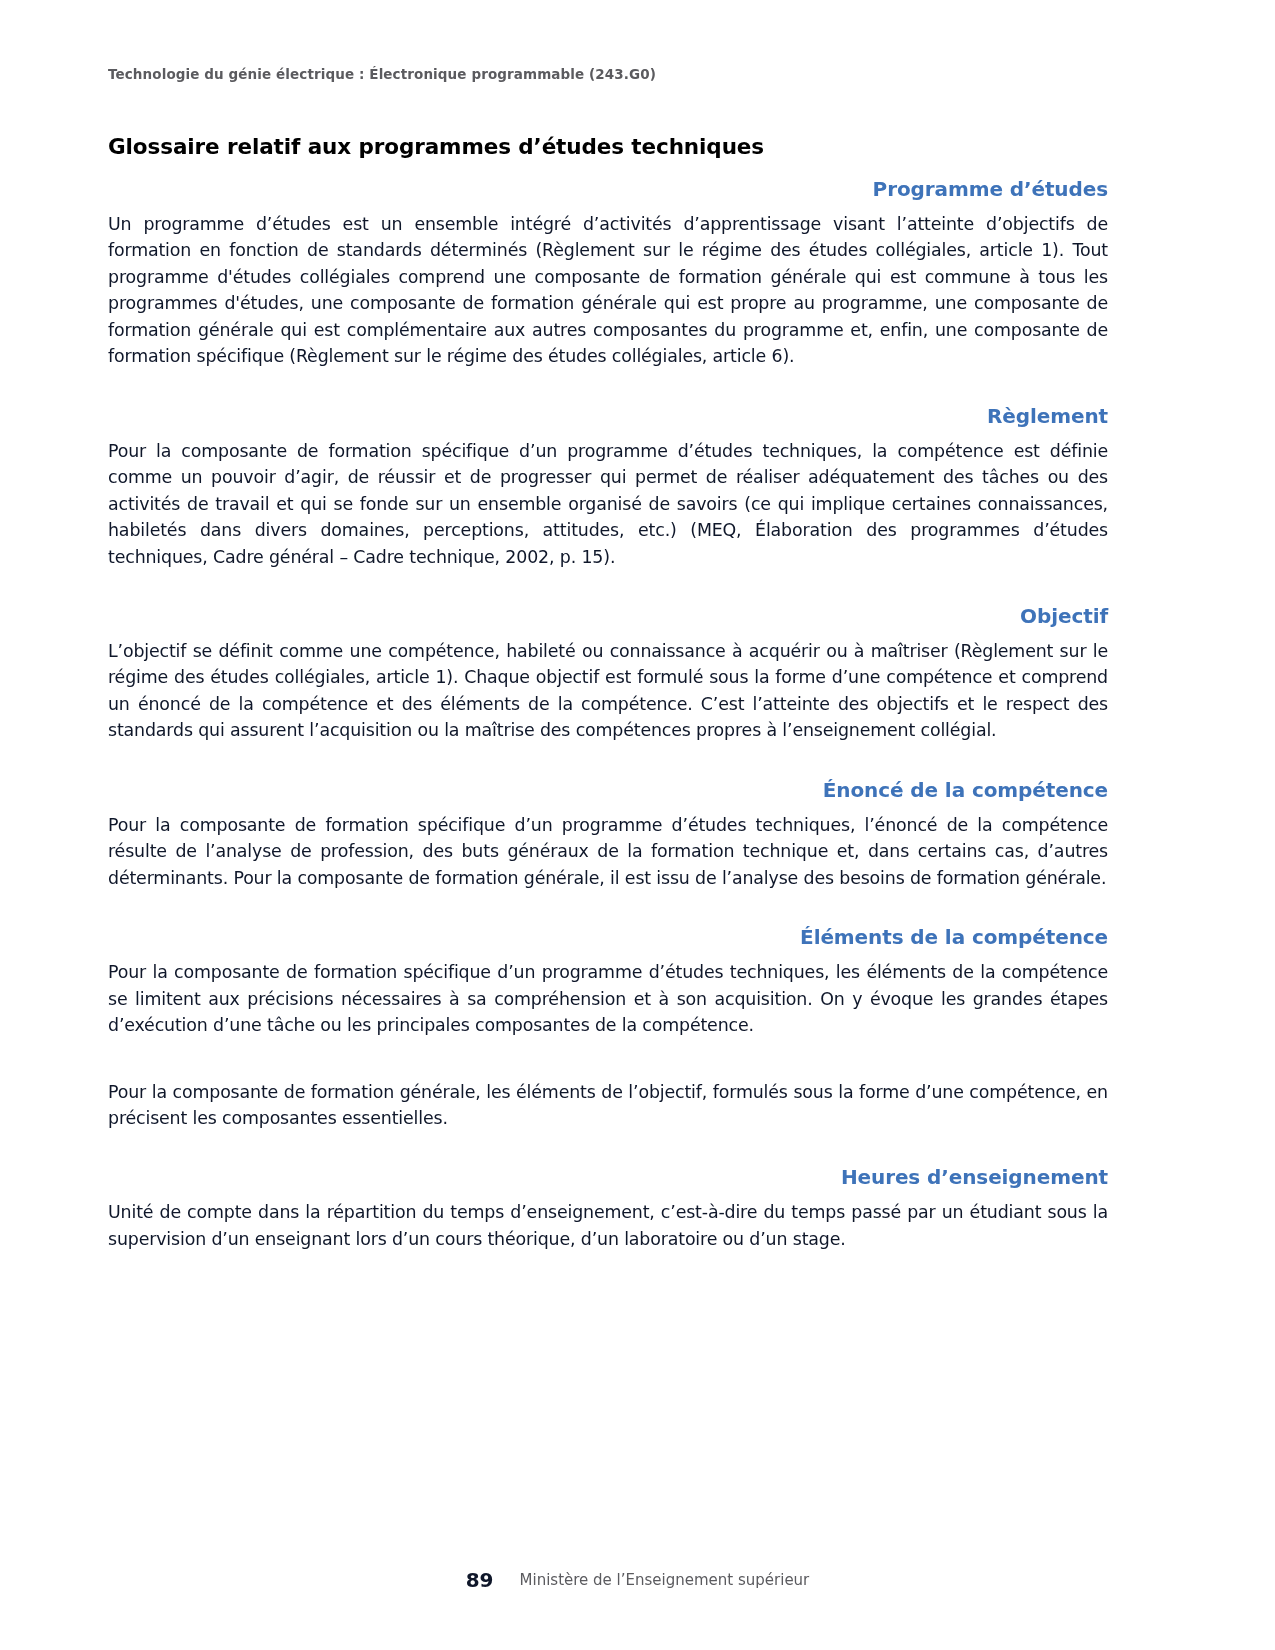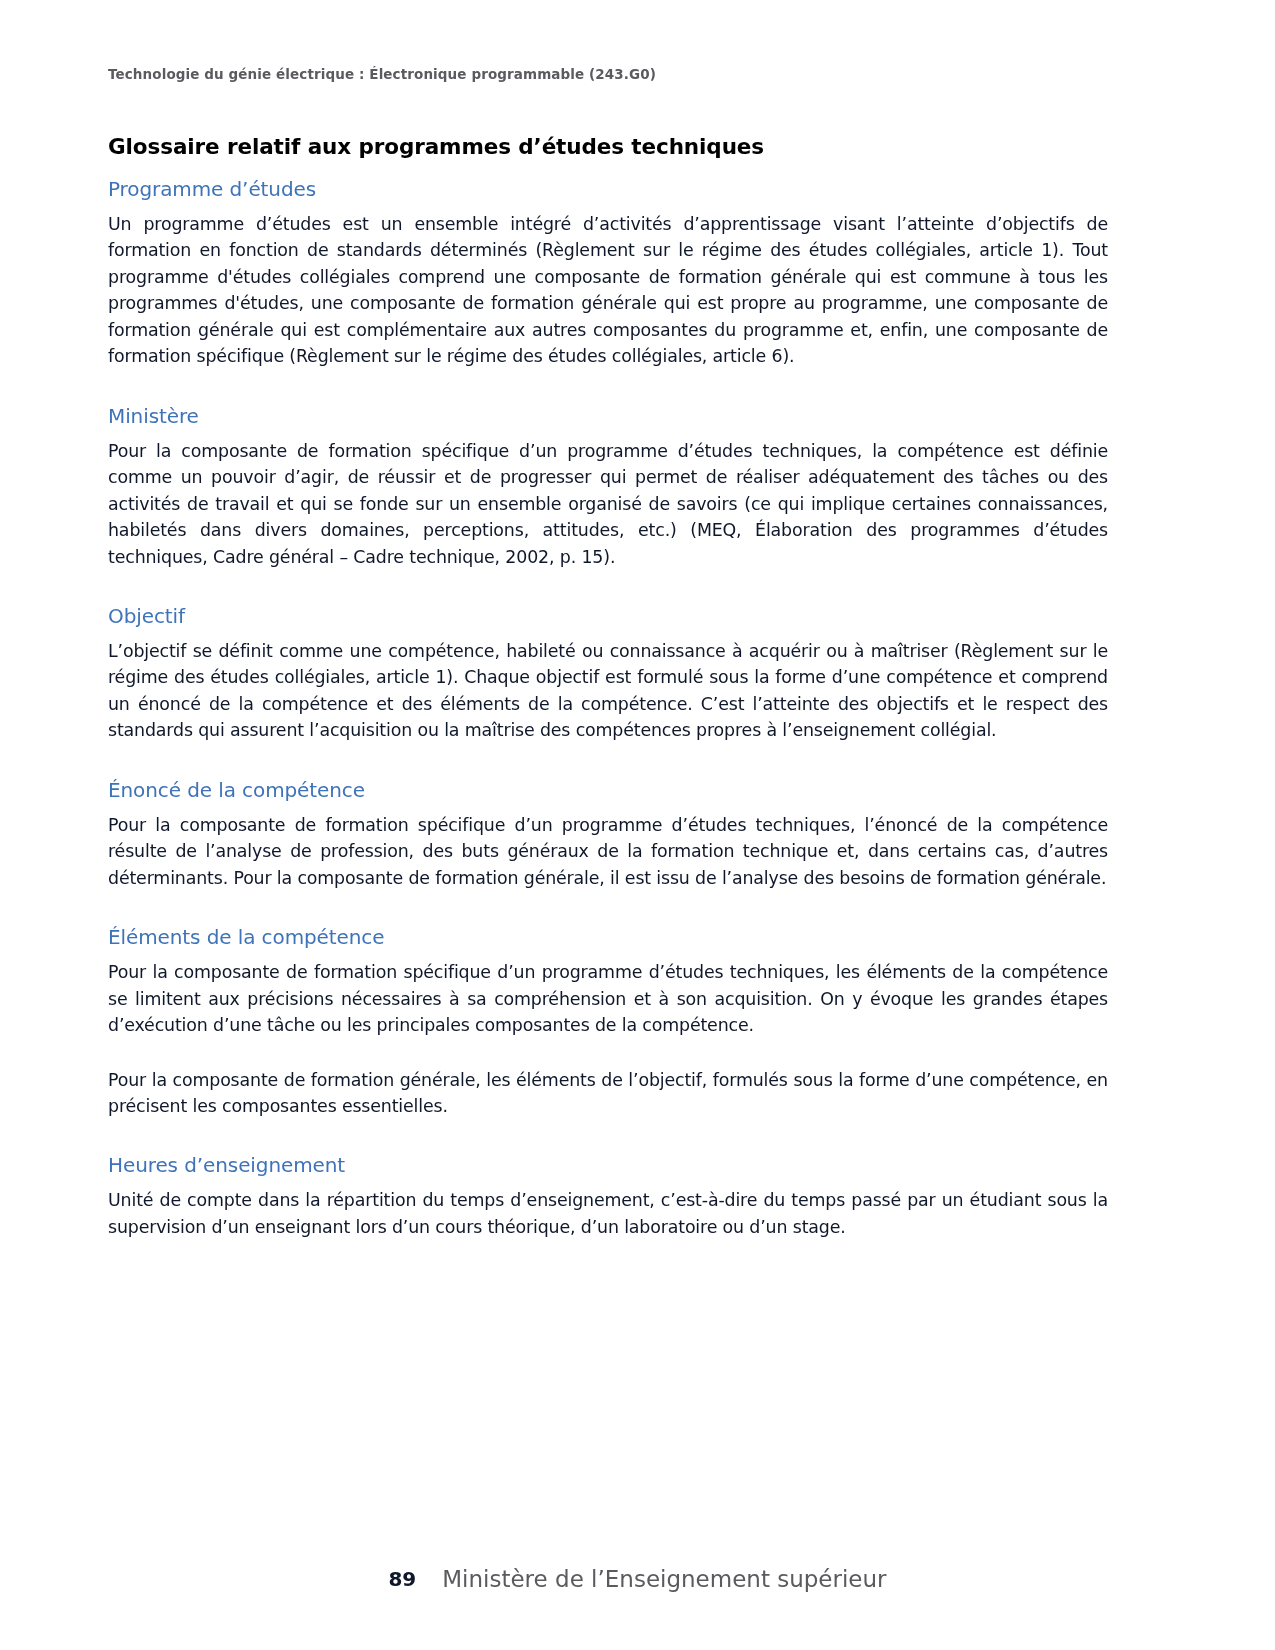--- a/index.html
+++ b/index.html
@@ -48,79 +48,80 @@
   }
   h2.section-title {
     font-size: 21.5px;
     font-weight: bold;
     color: #000000;
     margin: 0 0 18px 0;
     letter-spacing: -0.1px;
   }
   h3.term {
     font-size: 20px;
-    font-weight: normal;
+    font-weight: bold;
     color: #3e73b9;
     margin: 16px 0 10px 0;
     letter-spacing: -0.1px;
+    text-align: right;
   }
   h3.term.spaced {
     margin-top: 34px;
   }
   p.body-text {
     font-size: 17.4px;
     line-height: 1.52;
     margin: 0;
     text-align: justify;
     color: #0f172a;
     letter-spacing: -0.15px;
   }
   p.body-text + p.body-text {
-    margin-top: 28px;
+    margin-top: 40px;
   }
   .footer {
     position: absolute;
     bottom: 58px;
     left: 108px;
     right: 108px;
     text-align: center;
     font-size: 0;
     white-space: nowrap;
   }
   .footer .page-number {
     display: inline-block;
     font-size: 20px;
     color: #0f172a;
     font-weight: bold;
     vertical-align: middle;
     margin-right: 26px;
   }
   .footer .ministry {
     display: inline-block;
-    font-size: 23px;
+    font-size: 15px;
     color: #5b5b5f;
     vertical-align: middle;
   }
 </style>
 </head>
 <body>
 
 <div class="page">
 
   <div class="running-head">Technologie du génie électrique : Électronique programmable (243.G0)</div>
 
   <div class="content">
 
 
     <h2 class="section-title">Glossaire relatif aux programmes d’études techniques</h2>
 
     <h3 class="term">Programme d’études</h3>
     <p class="body-text">Un programme d’études est un ensemble intégré d’activités d’apprentissage visant l’atteinte d’objectifs de formation en fonction de standards déterminés (Règlement sur le régime des études collégiales, article 1). Tout programme d'études collégiales comprend une composante de formation générale qui est commune à tous les programmes d'études, une composante de formation générale qui est propre au programme, une composante de formation générale qui est complémentaire aux autres composantes du programme et, enfin, une composante de formation spécifique (Règlement sur le régime des études collégiales, article 6).</p>
 
-    <h3 class="term spaced">Ministère</h3>
+    <h3 class="term spaced">Règlement</h3>
     <p class="body-text">Pour la composante de formation spécifique d’un programme d’études techniques, la compétence est définie comme un pouvoir d’agir, de réussir et de progresser qui permet de réaliser adéquatement des tâches ou des activités de travail et qui se fonde sur un ensemble organisé de savoirs (ce qui implique certaines connaissances, habiletés dans divers domaines, perceptions, attitudes, etc.) (MEQ, Élaboration des programmes d’études techniques, Cadre général – Cadre technique, 2002, p. 15).</p>
 
     <h3 class="term spaced">Objectif</h3>
     <p class="body-text">L’objectif se définit comme une compétence, habileté ou connaissance à acquérir ou à maîtriser (Règlement sur le régime des études collégiales, article 1). Chaque objectif est formulé sous la forme d’une compétence et comprend un énoncé de la compétence et des éléments de la compétence. C’est l’atteinte des objectifs et le respect des standards qui assurent l’acquisition ou la maîtrise des compétences propres à l’enseignement collégial.</p>
 
     <h3 class="term spaced">Énoncé de la compétence</h3>
     <p class="body-text">Pour la composante de formation spécifique d’un programme d’études techniques, l’énoncé de la compétence résulte de l’analyse de profession, des buts généraux de la formation technique et, dans certains cas, d’autres déterminants. Pour la composante de formation générale, il est issu de l’analyse des besoins de formation générale.</p>
 
     <h3 class="term spaced">Éléments de la compétence</h3>
     <p class="body-text">Pour la composante de formation spécifique d’un programme d’études techniques, les éléments de la compétence se limitent aux précisions nécessaires à sa compréhension et à son acquisition. On y évoque les grandes étapes d’exécution d’une tâche ou les principales composantes de la compétence.</p>

